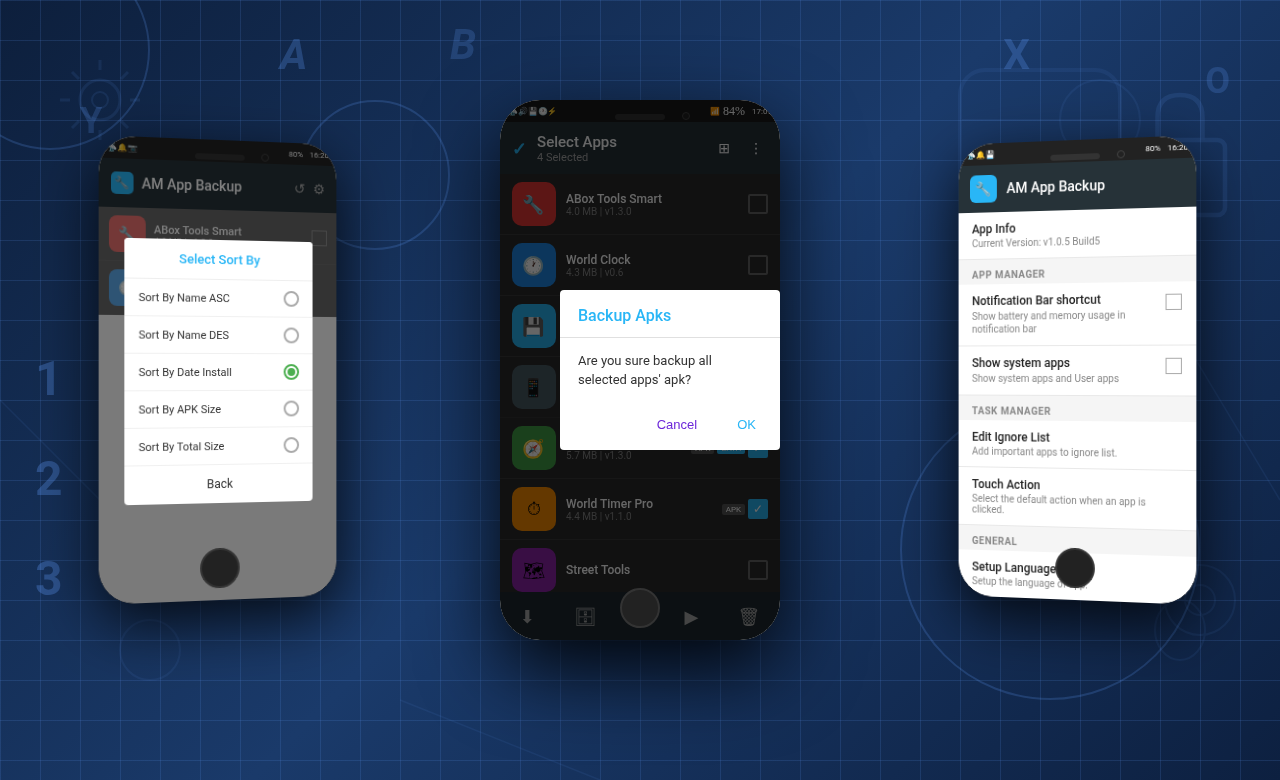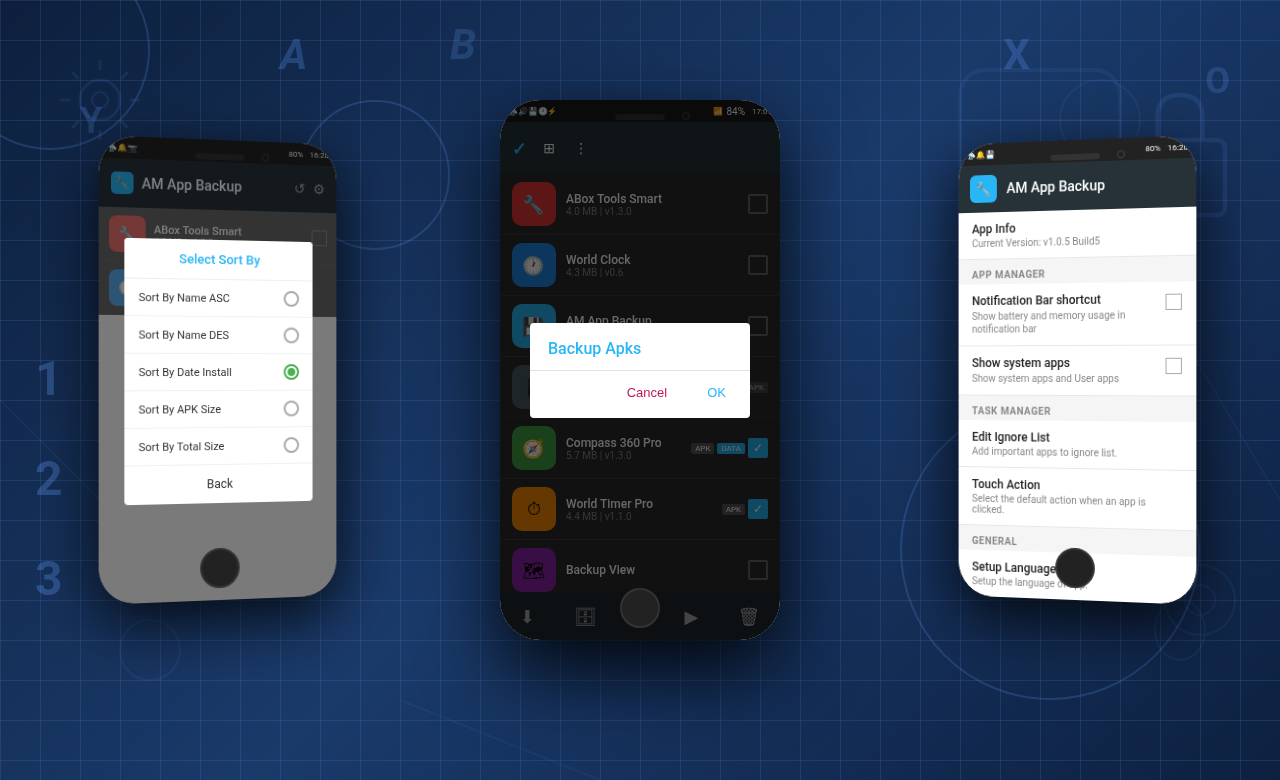--- a/index.html
+++ b/index.html
@@ -341,21 +341,21 @@
     }
 
     
     .backup-dialog-overlay {
       position: absolute;
       top: 0; left: 0; right: 0; bottom: 0;
       background: rgba(0,0,0,0.6);
       z-index: 10;
       display: flex;
       align-items: center;
-      justify-content: center;
+      justify-content: flex-end;
     }
 
     .backup-dialog {
       background: #fff;
       border-radius: 4px;
       width: 220px;
       overflow: hidden;
     }
 
     .backup-dialog-title {
@@ -384,21 +384,21 @@
       font-size: 13px;
       font-weight: 500;
       padding: 6px 12px;
       border: none;
       background: none;
       cursor: pointer;
       border-radius: 3px;
     }
 
     .dialog-btn-cancel {
-      color: #be185d;
+      color: #6d28d9;
     }
 
     .dialog-btn-ok {
       color: #29b6f6;
     }
 
     
     .bottom-nav {
       position: absolute;
       bottom: 0; left: 0; right: 0;
@@ -688,27 +688,31 @@
     <div class="phone-speaker"></div>
     <div class="phone-camera"></div>
     <div class="phone-screen">
 
       <div class="status-bar" style="background:#1a1a1a;">
         <div class="status-bar-left">
           <span style="font-size:8px;">📡🔊💾🕐⚡</span>
         </div>
         <div class="status-bar-right">
           <span style="font-size:8px;">📶</span>
-          <span style="font-size:10px;">84%</span>
+          <span style="font-size:12px;font-family:Liberation Serif, serif;">84%</span>
           <span style="font-size:8px;margin-left:4px;">17:07</span>
         </div>
       </div>
 
       <div class="select-header">
         <span style="color:#29b6f6;font-size:18px;font-weight:bold;">✓</span>
+        <div class="select-header-info">
+          <div class="select-title">Select Apps</div>
+          <div class="select-subtitle">4 Selected</div>
+        </div>
         <div class="header-icons">
           <div class="icon-btn">⊞</div>
           <div class="icon-btn">⋮</div>
         </div>
       </div>
 
       <div style="background:#2b2b2b;overflow:hidden;">
 
         <div class="center-app-item">
           <div style="width:44px;height:44px;border-radius:10px;background:#e53935;display:flex;align-items:center;justify-content:center;font-size:18px;">🔧</div>
@@ -766,37 +770,38 @@
           </div>
           <div style="display:flex;gap:3px;align-items:center;">
             <span class="apk-badge">APK</span>
             <div class="checkbox-area checkbox-checked">✓</div>
           </div>
         </div>
 
         <div class="center-app-item" style="padding-bottom:4px;">
           <div style="width:44px;height:44px;border-radius:10px;background:#8e24aa;display:flex;align-items:center;justify-content:center;font-size:18px;">🗺</div>
           <div class="center-app-info">
-            <div class="center-app-name">Backup View</div>
+            <div class="center-app-name">Street Tools</div>
           </div>
           <div class="checkbox-area"></div>
         </div>
       </div>
 
       <div class="bottom-nav">
         <span class="bottom-nav-icon">⬇</span>
         <span class="bottom-nav-icon">🗄</span>
         <span class="bottom-nav-icon">⤴</span>
         <span class="bottom-nav-icon">▶</span>
         <span class="bottom-nav-icon">🗑</span>
       </div>
 
       <div class="backup-dialog-overlay">
         <div class="backup-dialog">
           <div class="backup-dialog-title">Backup Apks</div>
+          <div class="backup-dialog-body">Are you sure backup all selected apps' apk?</div>
           <div class="backup-dialog-actions">
             <button class="dialog-btn dialog-btn-cancel">Cancel</button>
             <button class="dialog-btn dialog-btn-ok">OK</button>
           </div>
         </div>
       </div>
     </div>
     <div class="phone-home-btn"></div>
   </div>
 

